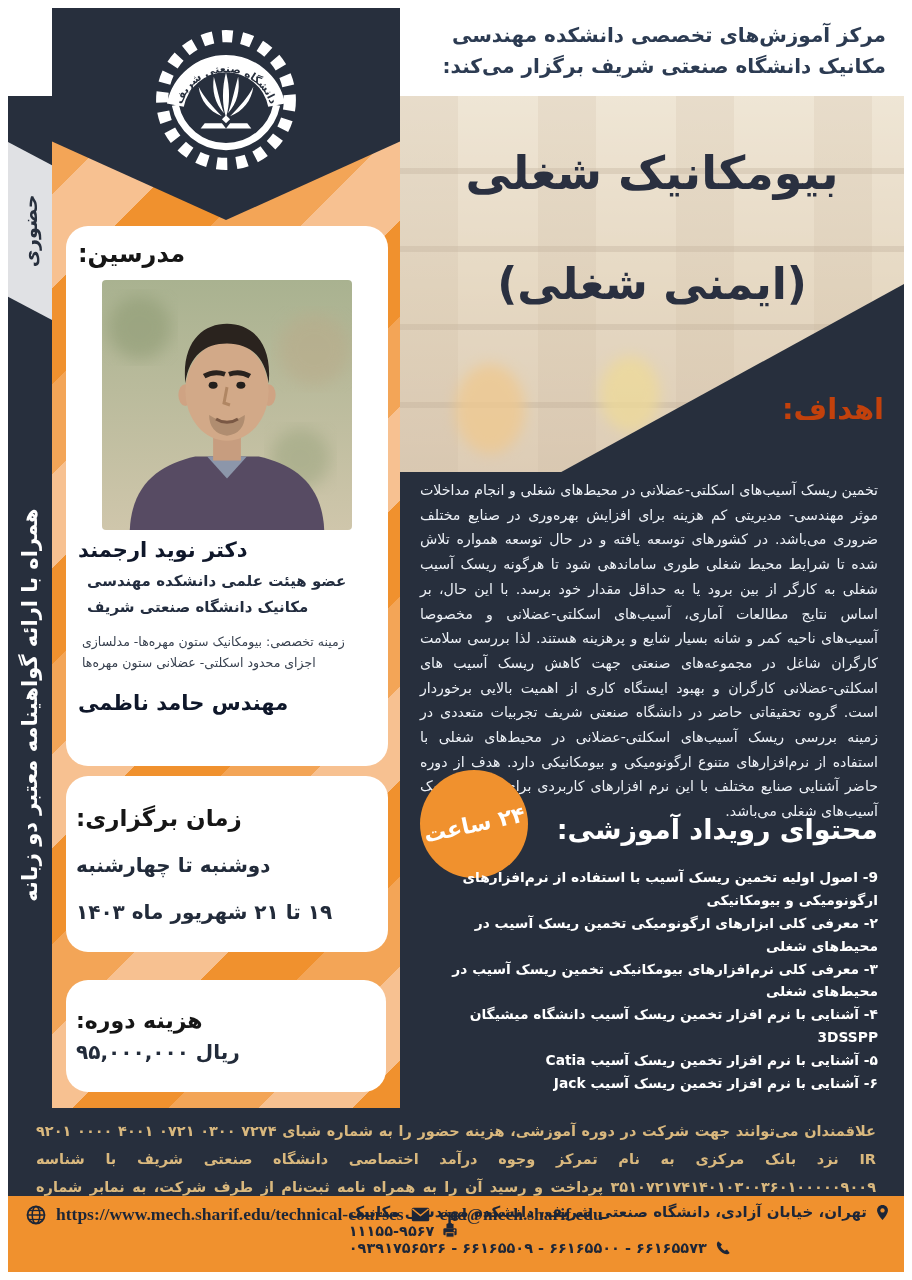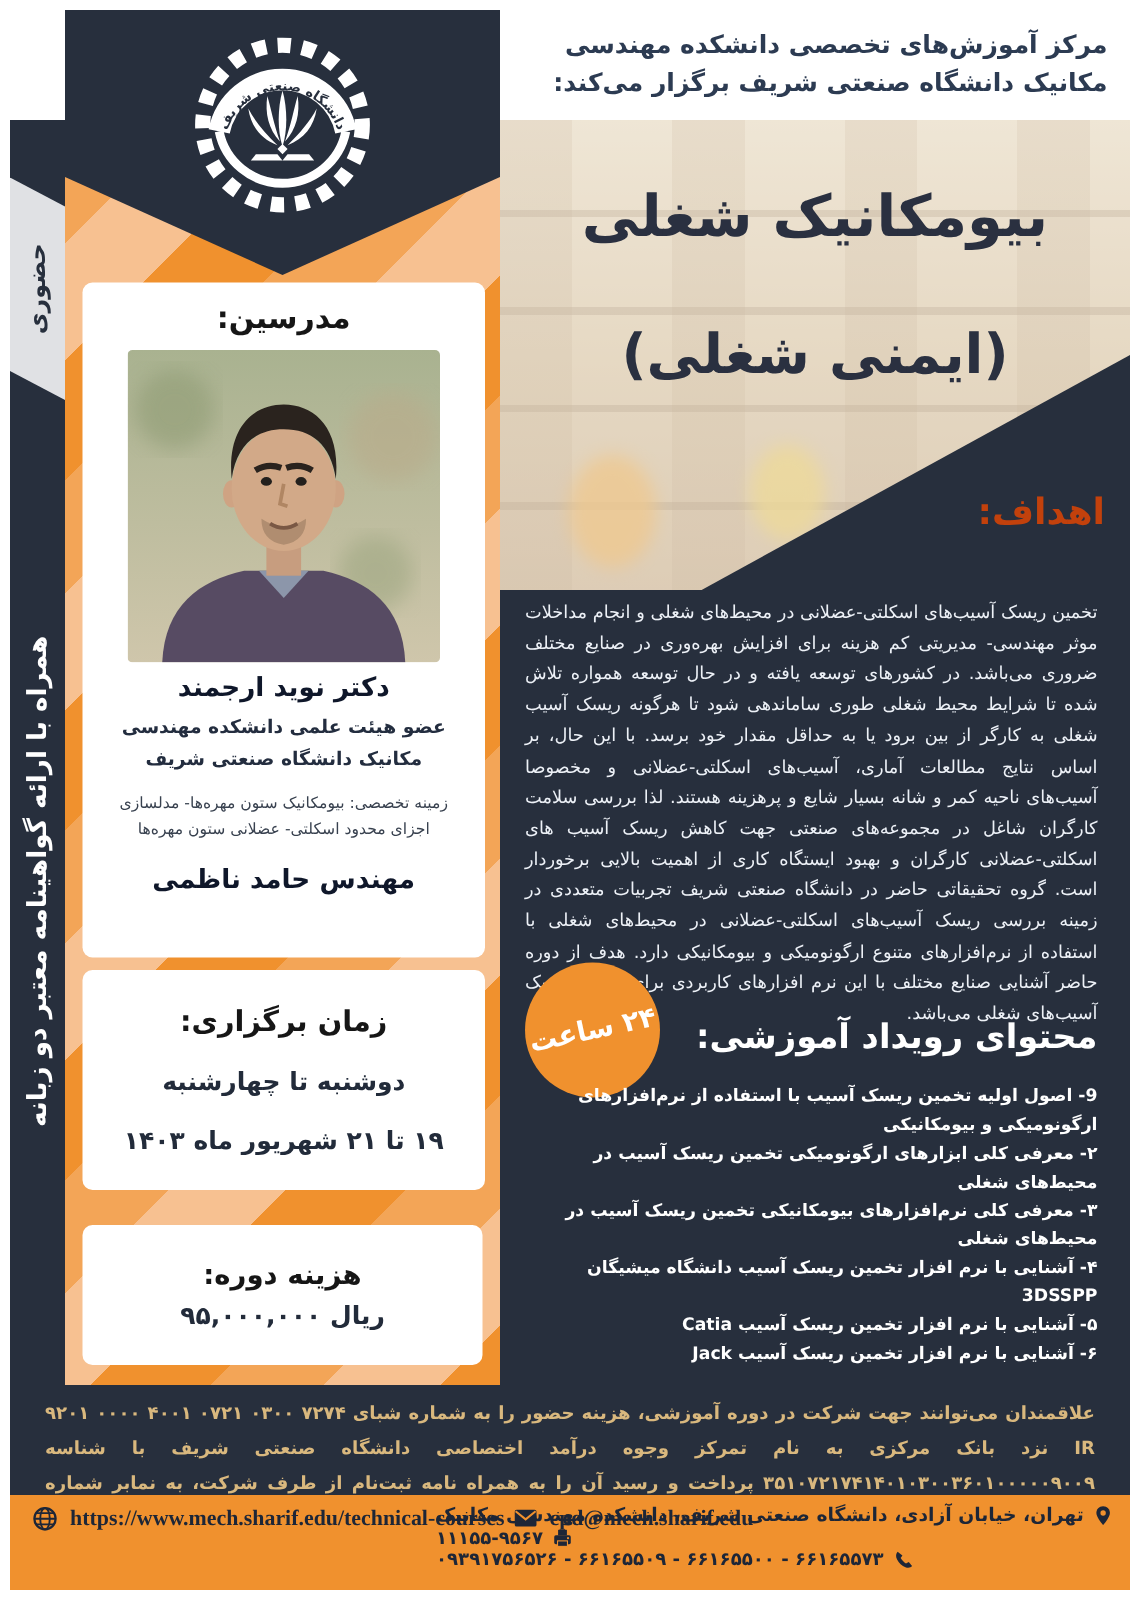--- a/index.html
+++ b/index.html
@@ -22,21 +22,21 @@
   .left-col{position:absolute;left:52px;top:8px;width:348px;height:1100px;
     background:repeating-linear-gradient(135deg,#f0912e 0 68px,#f3a557 68px 132px,#f7c191 132px 198px);}
 
   
   .logo-chip{position:absolute;left:52px;top:8px;width:348px;height:212px;background:#272f3d;
              clip-path:polygon(0 0,100% 0,100% 63%,50% 100%,0 63%);
              display:flex;justify-content:center;align-items:flex-start;}
   .logo-chip svg{margin-top:14px;}
 
   
-  .card{position:absolute;background:#ffffff;border-radius:8px;text-align:center;
+  .card{position:absolute;background:#ffffff;border-radius:22px;text-align:left;
         color:#202a3a;box-sizing:border-box;}
   .card-instructors{left:66px;top:226px;width:322px;height:540px;padding:14px 12px;}
   .card-head{font-size:24px;font-weight:bold;color:#161616;}
   .photo-frame{width:250px;height:250px;margin:12px auto 8px;border-radius:4px;overflow:hidden;}
   .name{font-size:21px;font-weight:bold;color:#0f172a;margin-top:4px;}
   .role{font-size:15px;font-weight:bold;color:#232d3f;line-height:1.75;margin:6px auto 0;max-width:280px;}
   .specialty{font-size:12.5px;color:#38414f;line-height:1.7;margin:10px auto 0;max-width:290px;}
   .name2{margin-top:18px;}
   .card-time{left:66px;top:776px;width:322px;height:176px;display:flex;flex-direction:column;
              justify-content:space-evenly;padding:6px 10px;}

